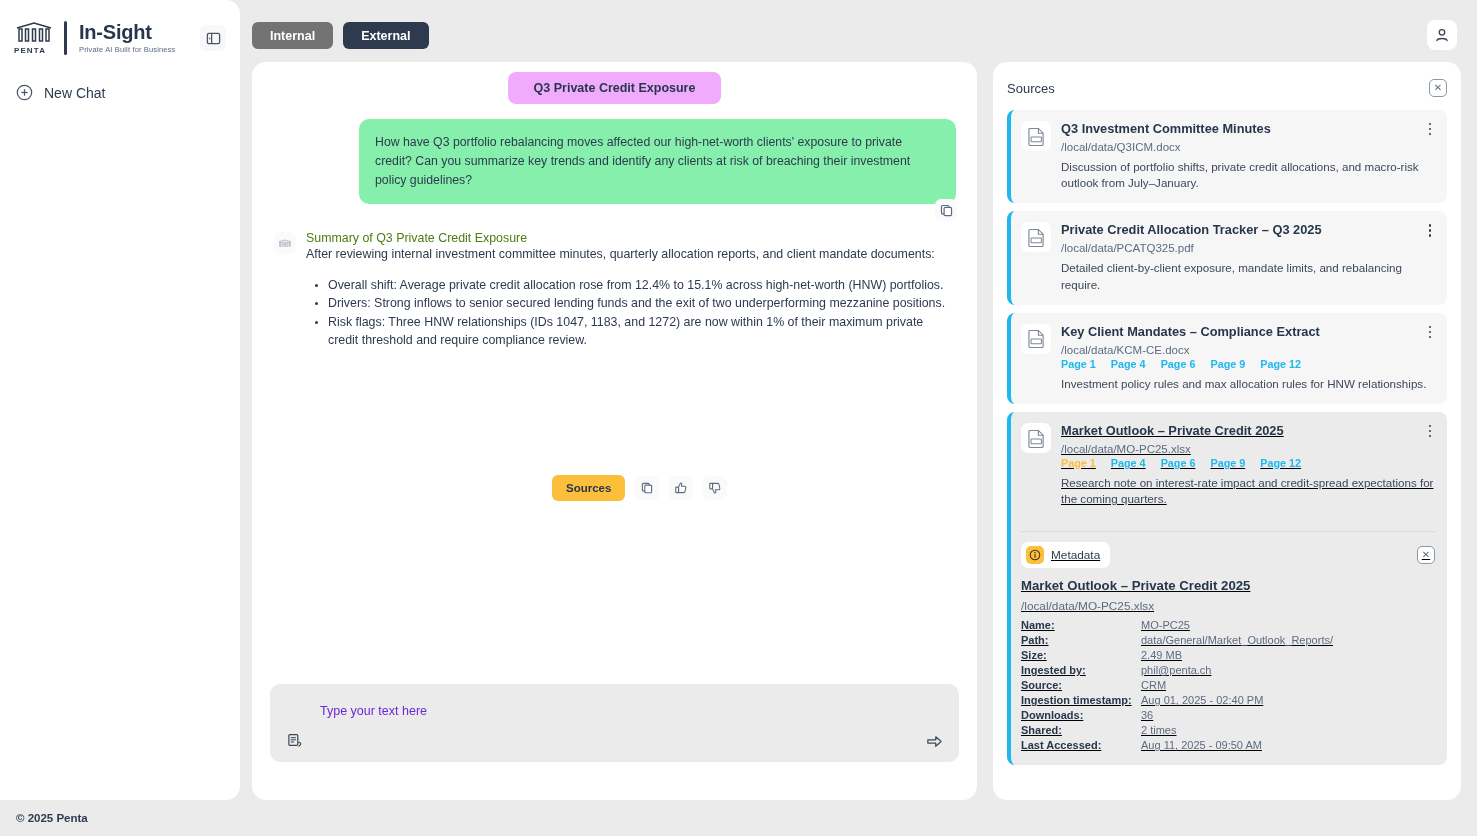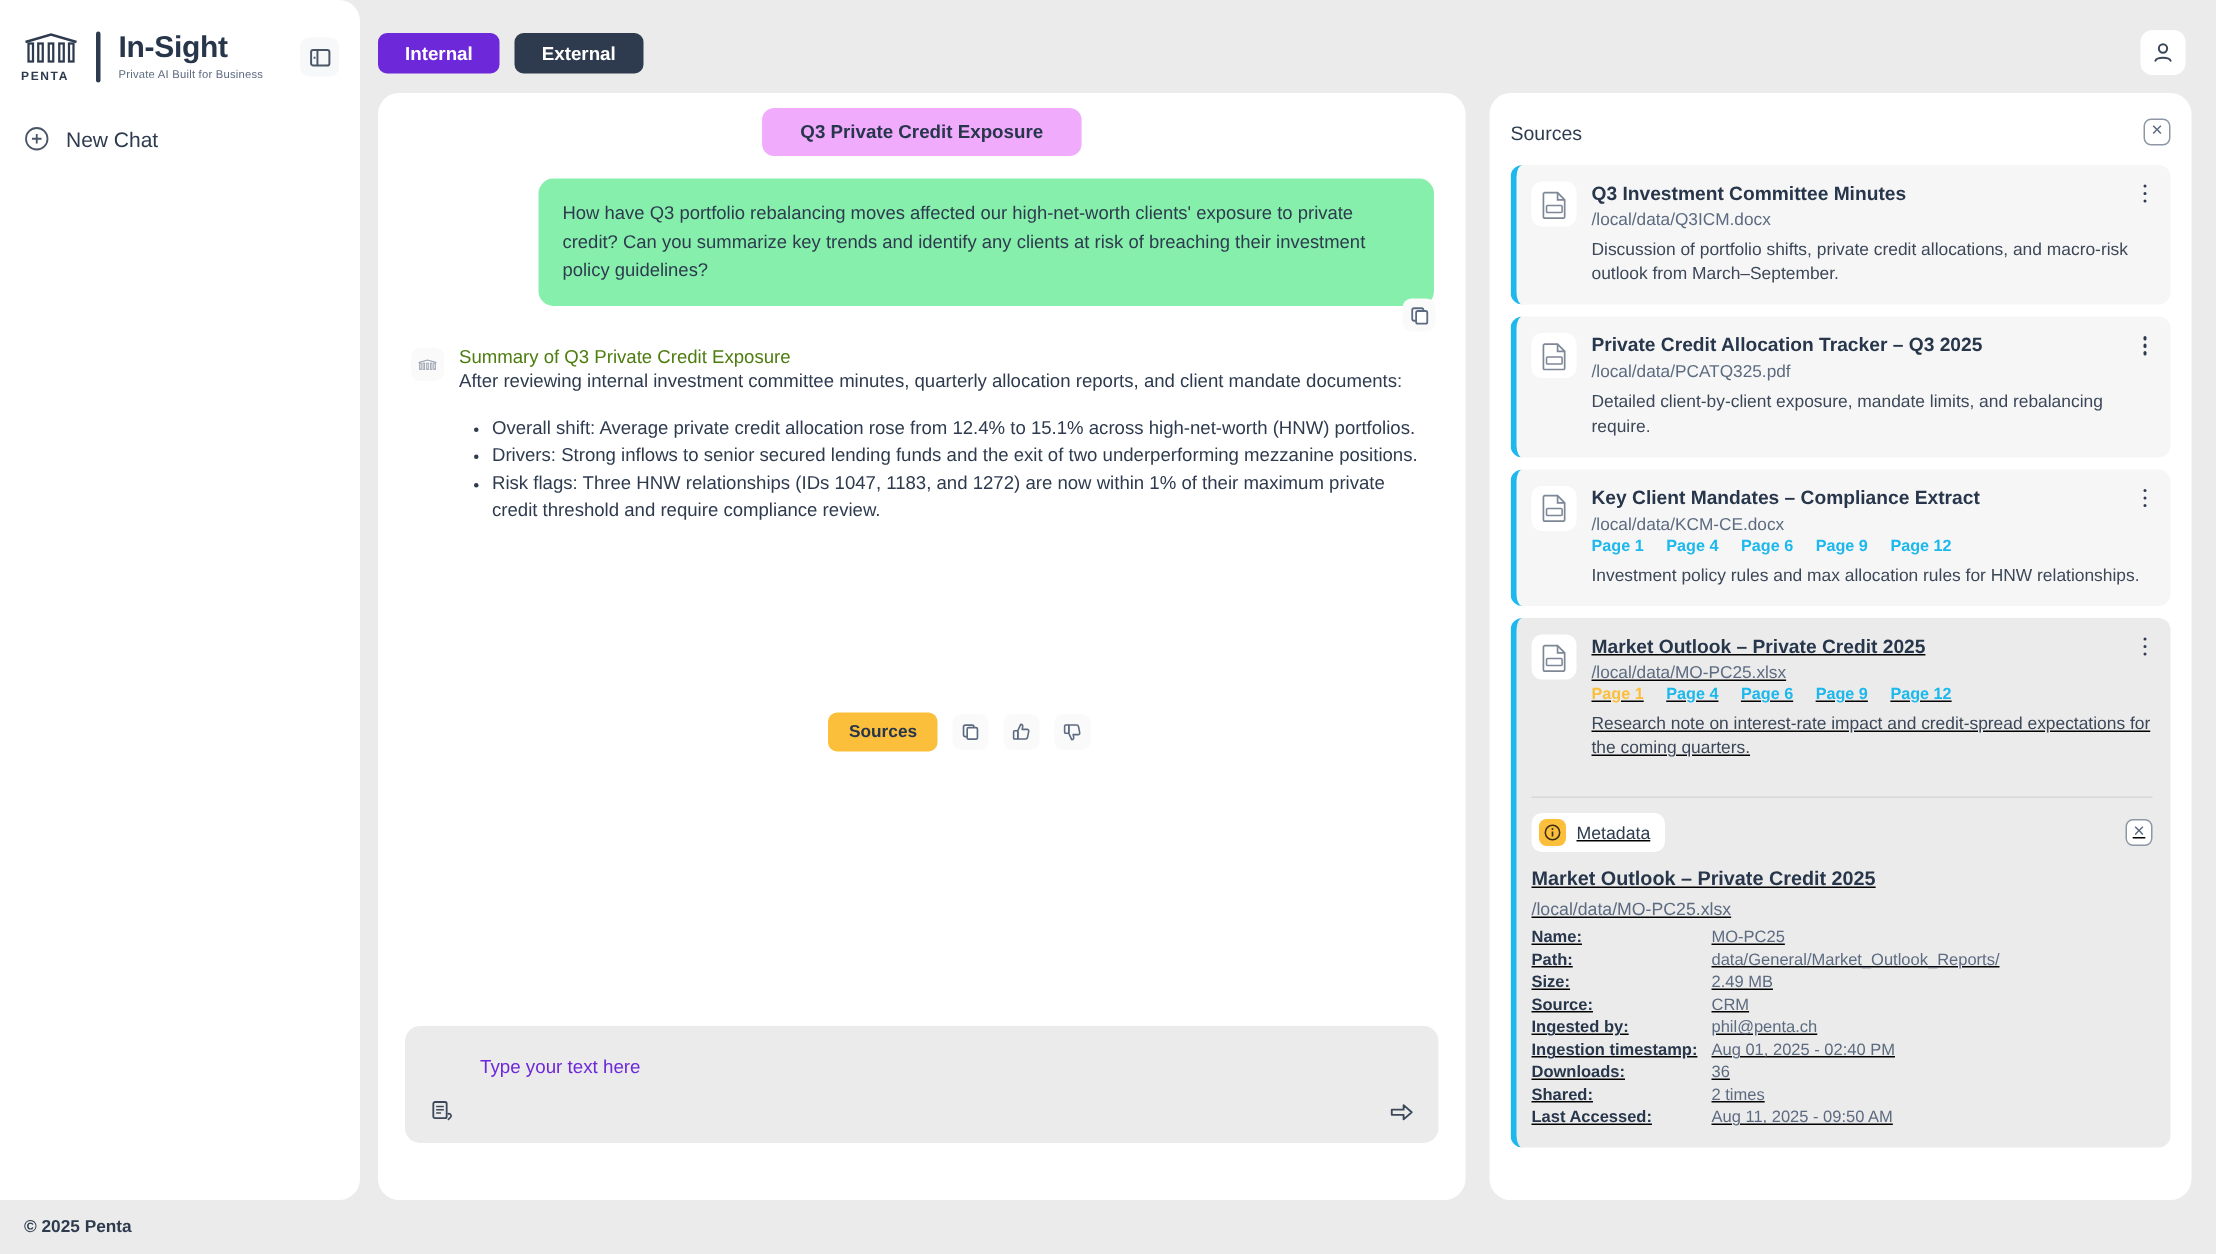--- a/index.html
+++ b/index.html
@@ -52,21 +52,21 @@
   .footer-text { font-size: 11.5px; color: #2e3b4e; font-weight: 600; margin-left: 16px; }
 
   
   .tabs { position: absolute; left: 252px; top: 22px; display: flex; gap: 10px; }
   .tab {
     height: 27px; padding: 0 18px; border-radius: 6px; border: none;
     font-family: "Liberation Sans", sans-serif;
     font-size: 12.5px; font-weight: 600; color: #ffffff; cursor: pointer;
     display: flex; align-items: center; justify-content: center;
   }
-  .tab.internal { background: #6d28d9; }
+  .tab.internal { background: #737373; }
   .tab.external { background: #2e3b4e; }
 
   .user-btn {
     position: absolute; right: 20px; top: 20px;
     width: 30px; height: 30px; border-radius: 8px; background: #ffffff;
     display: flex; align-items: center; justify-content: center; cursor: pointer;
   }
 
   
   .chat-panel {
@@ -341,21 +341,21 @@
       <div class="src-icon">
         <svg width="17" height="19" viewBox="0 0 18 20">
           <path d="M2 1.5 h9 l5 5 v12 a1 1 0 0 1 -1 1 h-13 a1 1 0 0 1 -1 -1 v-16 a1 1 0 0 1 1 -1 z" fill="#fff" stroke="#7d8796" stroke-width="1.2"></path>
           <path d="M11 1.5 v5 h5" fill="none" stroke="#7d8796" stroke-width="1.2"></path>
           <rect x="3.2" y="10.5" width="11" height="5" rx="0.8" fill="none" stroke="#7d8796" stroke-width="1.1"></rect>
         </svg>
       </div>
       <div class="src-body">
         <div class="src-title">Q3 Investment Committee Minutes</div>
         <div class="src-path">/local/data/Q3ICM.docx</div>
-        <div class="src-desc">Discussion of portfolio shifts, private credit allocations, and macro-risk outlook from March–September.</div>
+        <div class="src-desc">Discussion of portfolio shifts, private credit allocations, and macro-risk outlook from July–January.</div>
       </div>
       <div class="src-kebab">
           <i></i>
           <i></i>
           <i></i>
         </div>
     </div>
 
     <div class="src-card">
       <div class="src-icon">
@@ -456,26 +456,26 @@
         </div>
         <div class="meta-row">
           <span class="meta-key">Path:</span>
           <span class="meta-val">data/General/Market_Outlook_Reports/</span>
         </div>
         <div class="meta-row">
           <span class="meta-key">Size:</span>
           <span class="meta-val">2.49 MB</span>
         </div>
         <div class="meta-row">
+          <span class="meta-key">Ingested by:</span>
+          <span class="meta-val">phil@penta.ch</span>
+        </div>
+        <div class="meta-row">
           <span class="meta-key">Source:</span>
           <span class="meta-val">CRM</span>
-        </div>
-        <div class="meta-row">
-          <span class="meta-key">Ingested by:</span>
-          <span class="meta-val">phil@penta.ch</span>
         </div>
         <div class="meta-row">
           <span class="meta-key">Ingestion timestamp:</span>
           <span class="meta-val">Aug 01, 2025 - 02:40 PM</span>
         </div>
         <div class="meta-row">
           <span class="meta-key">Downloads:</span>
           <span class="meta-val">36</span>
         </div>
         <div class="meta-row">

